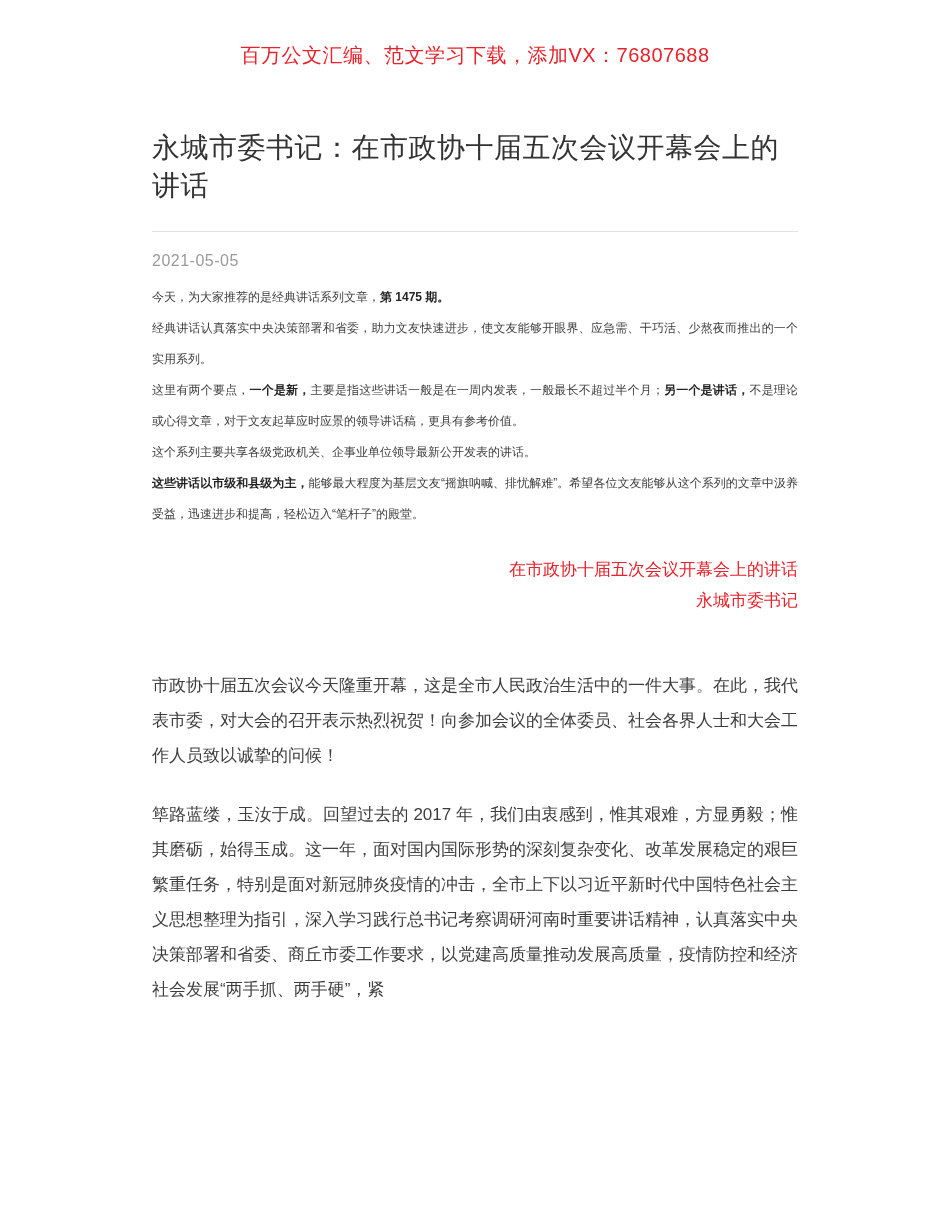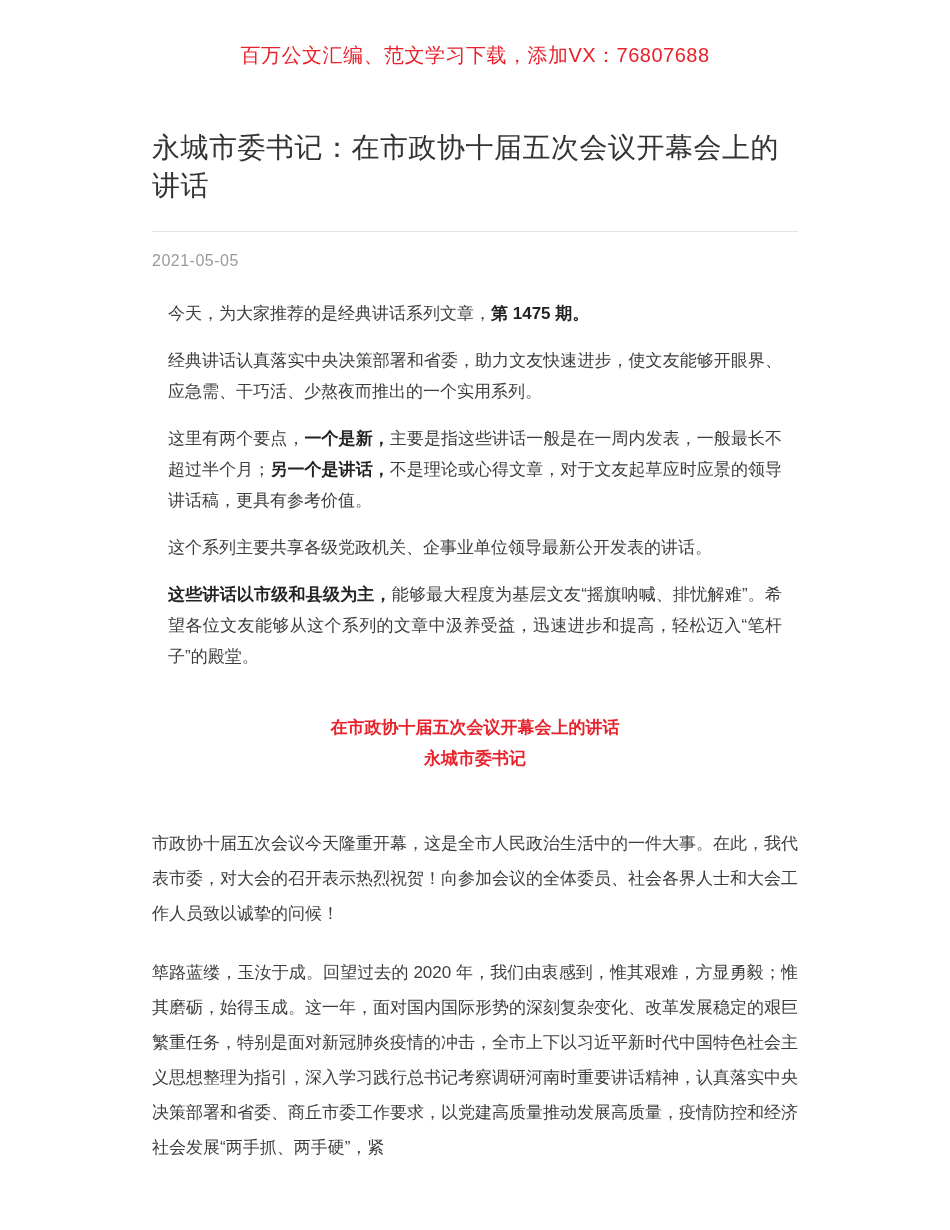--- a/index.html
+++ b/index.html
@@ -45,40 +45,40 @@
     border-top: 1px solid #e2e2e2;
     margin: 0 0 20px 0;
   }
   .date {
     color: #9a9a9a;
     font-size: 16px;
     padding-bottom: 12px;
     letter-spacing: 0.5px;
   }
   .para {
-    font-size: 17px;
+    font-size: 12px;
     line-height: 31px;
     color: #3d3d3d;
-    margin: 16px;
+    margin: 0;
     text-align: justify;
   }
   .serif {
     font-family: "Liberation Serif", "DejaVu Serif", serif;
   }
   .red {
     color: #e8212a;
   }
   .bold {
     font-weight: bold;
     color: #232323;
   }
   .center-red {
-    text-align: center;
+    text-align: right;
     color: #e8212a;
-    font-weight: bold;
+    font-weight: normal;
     font-size: 17px;
     line-height: 31px;
   }
   .center-red.date-line {
     font-family: "Liberation Serif", "DejaVu Serif", serif;
     font-size: 18px;
   }
   .gap-lg {
     height: 28px;
   }
@@ -123,15 +123,15 @@
 
   <div class="gap-lg"></div>
 
 
   <div class="gap-md"></div>
 
   <p class="body-para">市政协十届五次会议今天隆重开幕，这是全市人民政治生活中的一件大事。在此，我代表市委，对大会的召开表示热烈祝贺！向参加会议的全体委员、社会各界人士和大会工作人员致以诚挚的问候！</p>
 
   <div class="gap-md"></div>
 
-  <p class="body-para">筚路蓝缕，玉汝于成。回望过去的 2020 年，我们由衷感到，惟其艰难，方显勇毅；惟其磨砺，始得玉成。这一年，面对国内国际形势的深刻复杂变化、改革发展稳定的艰巨繁重任务，特别是面对新冠肺炎疫情的冲击，全市上下以习近平新时代中国特色社会主义思想整理为指引，深入学习践行总书记考察调研河南时重要讲话精神，认真落实中央决策部署和省委、商丘市委工作要求，以党建高质量推动发展高质量，疫情防控和经济社会发展“两手抓、两手硬”，紧</p>
+  <p class="body-para">筚路蓝缕，玉汝于成。回望过去的 2017 年，我们由衷感到，惟其艰难，方显勇毅；惟其磨砺，始得玉成。这一年，面对国内国际形势的深刻复杂变化、改革发展稳定的艰巨繁重任务，特别是面对新冠肺炎疫情的冲击，全市上下以习近平新时代中国特色社会主义思想整理为指引，深入学习践行总书记考察调研河南时重要讲话精神，认真落实中央决策部署和省委、商丘市委工作要求，以党建高质量推动发展高质量，疫情防控和经济社会发展“两手抓、两手硬”，紧</p>
 
 </div>
 
 </body></html>

